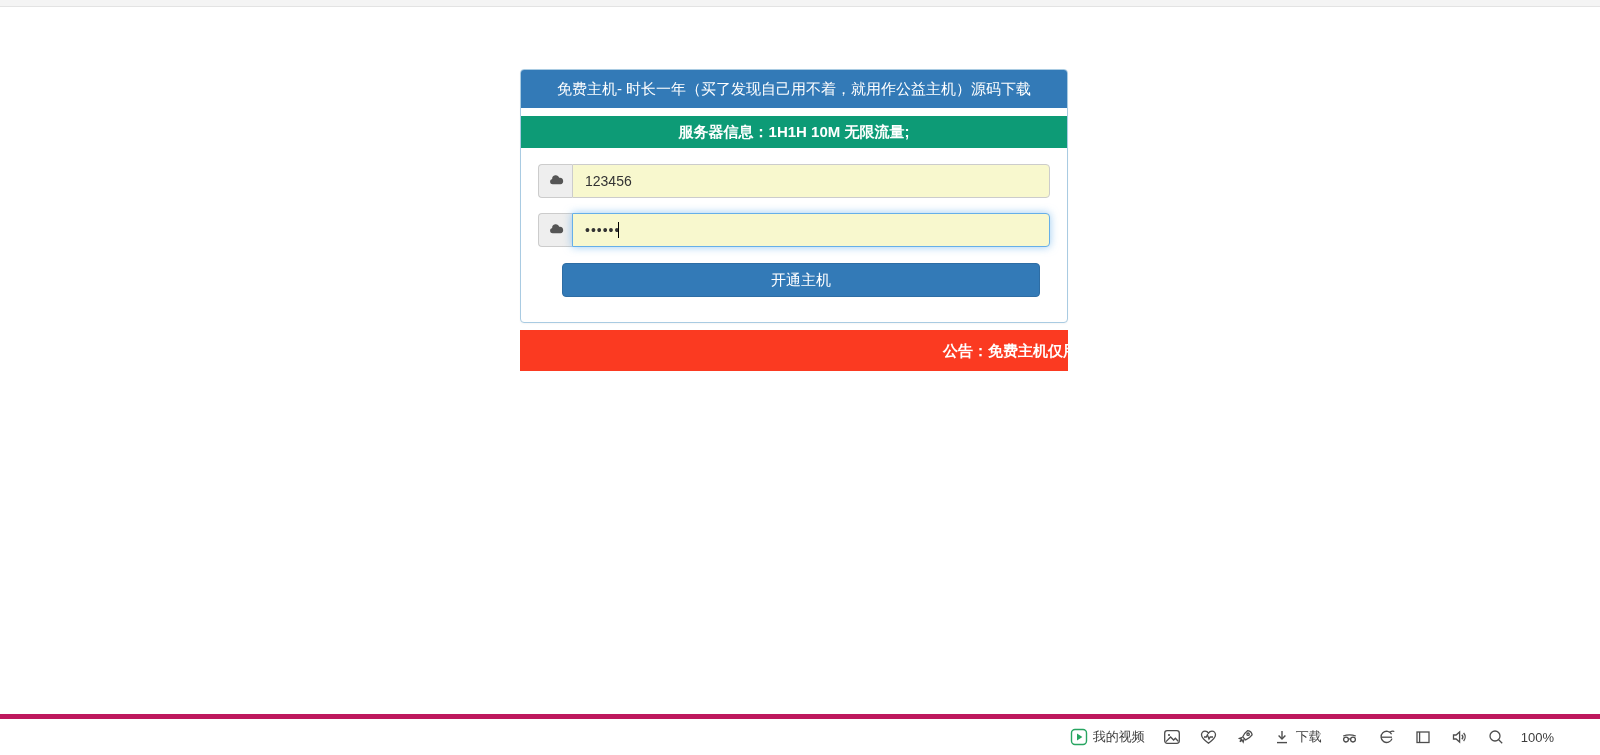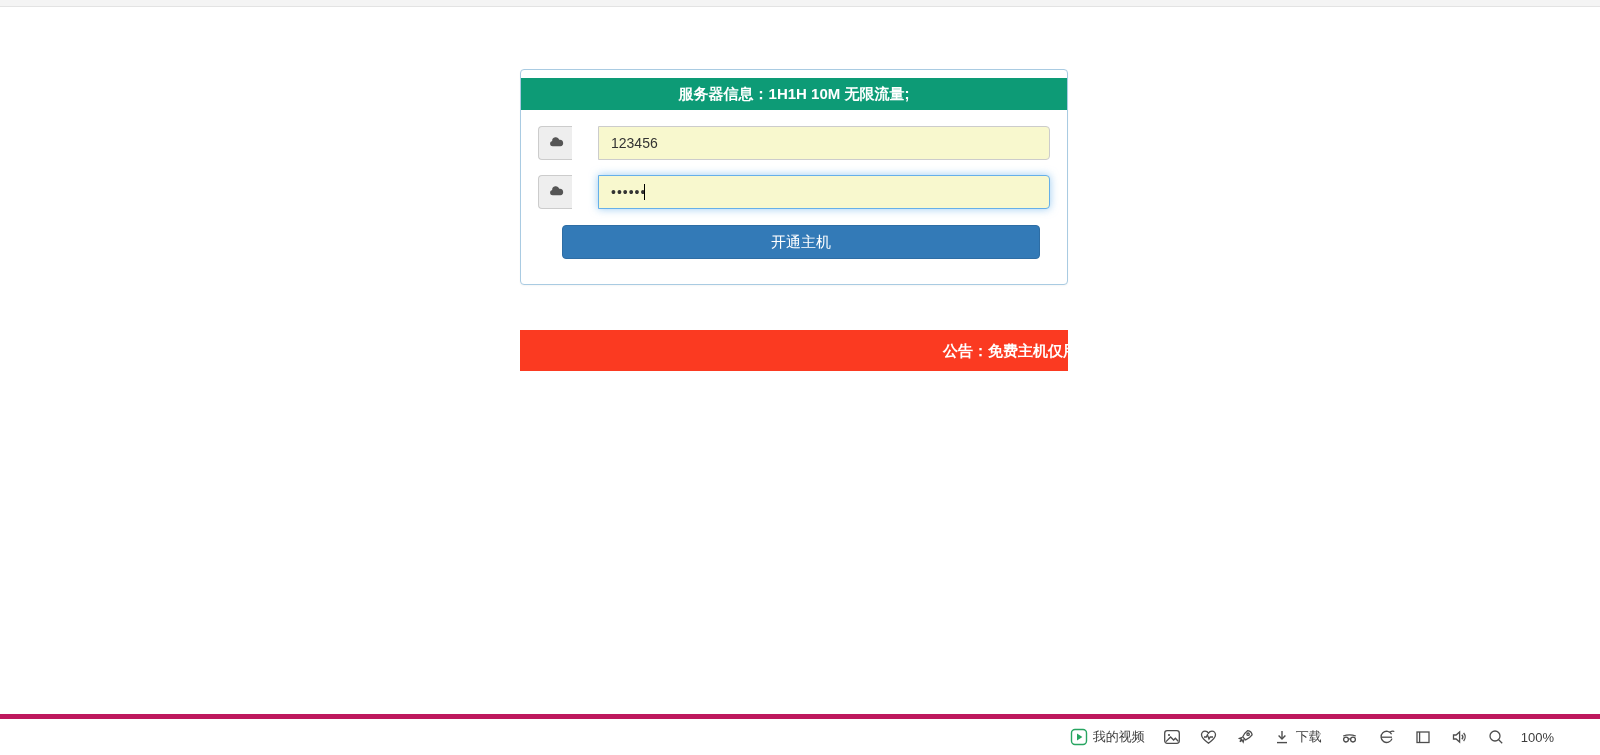--- a/index.html
+++ b/index.html
@@ -51,21 +51,20 @@
   }
   .panel-body {
     padding: 16px 17px 13px 17px;
   }
 
   .input-group {
     display: flex;
     width: 100%;
     height: 34px;
     margin-bottom: 15px;
-    gap: 26px;
   }
   .input-addon {
     width: 34px;
     background: #eeeeee;
     border: 1px solid #cccccc;
     border-right: none;
     border-radius: 4px 0 0 4px;
     display: flex; align-items: center; justify-content: center;
     color: #555555;
   }
@@ -148,20 +147,21 @@
   .sb-item svg { display: block; }
   .sb-label { margin-left: 5px; }
   .zoom-label { margin-left: 16px; }
 </style>
 </head>
 <body>
 
 <div class="top-strip"></div>
 
 <div class="panel">
+  <div class="panel-heading">免费主机- 时长一年（买了发现自己用不着，就用作公益主机）源码下载</div>
   <div class="server-bar">服务器信息：1H1H 10M 无限流量;</div>
   <div class="panel-body">
 
     <div class="input-group">
       <span class="input-addon">
         <svg width="16" height="16" viewBox="0 0 24 24">
             <path d="M18.5 17H7a4 4 0 0 1-.8-7.92A5.5 5.5 0 0 1 16.9 7.1 4.5 4.5 0 0 1 18.5 17z" fill="#555"></path>
           </svg>
       </span>
       <span class="input-wrap">

